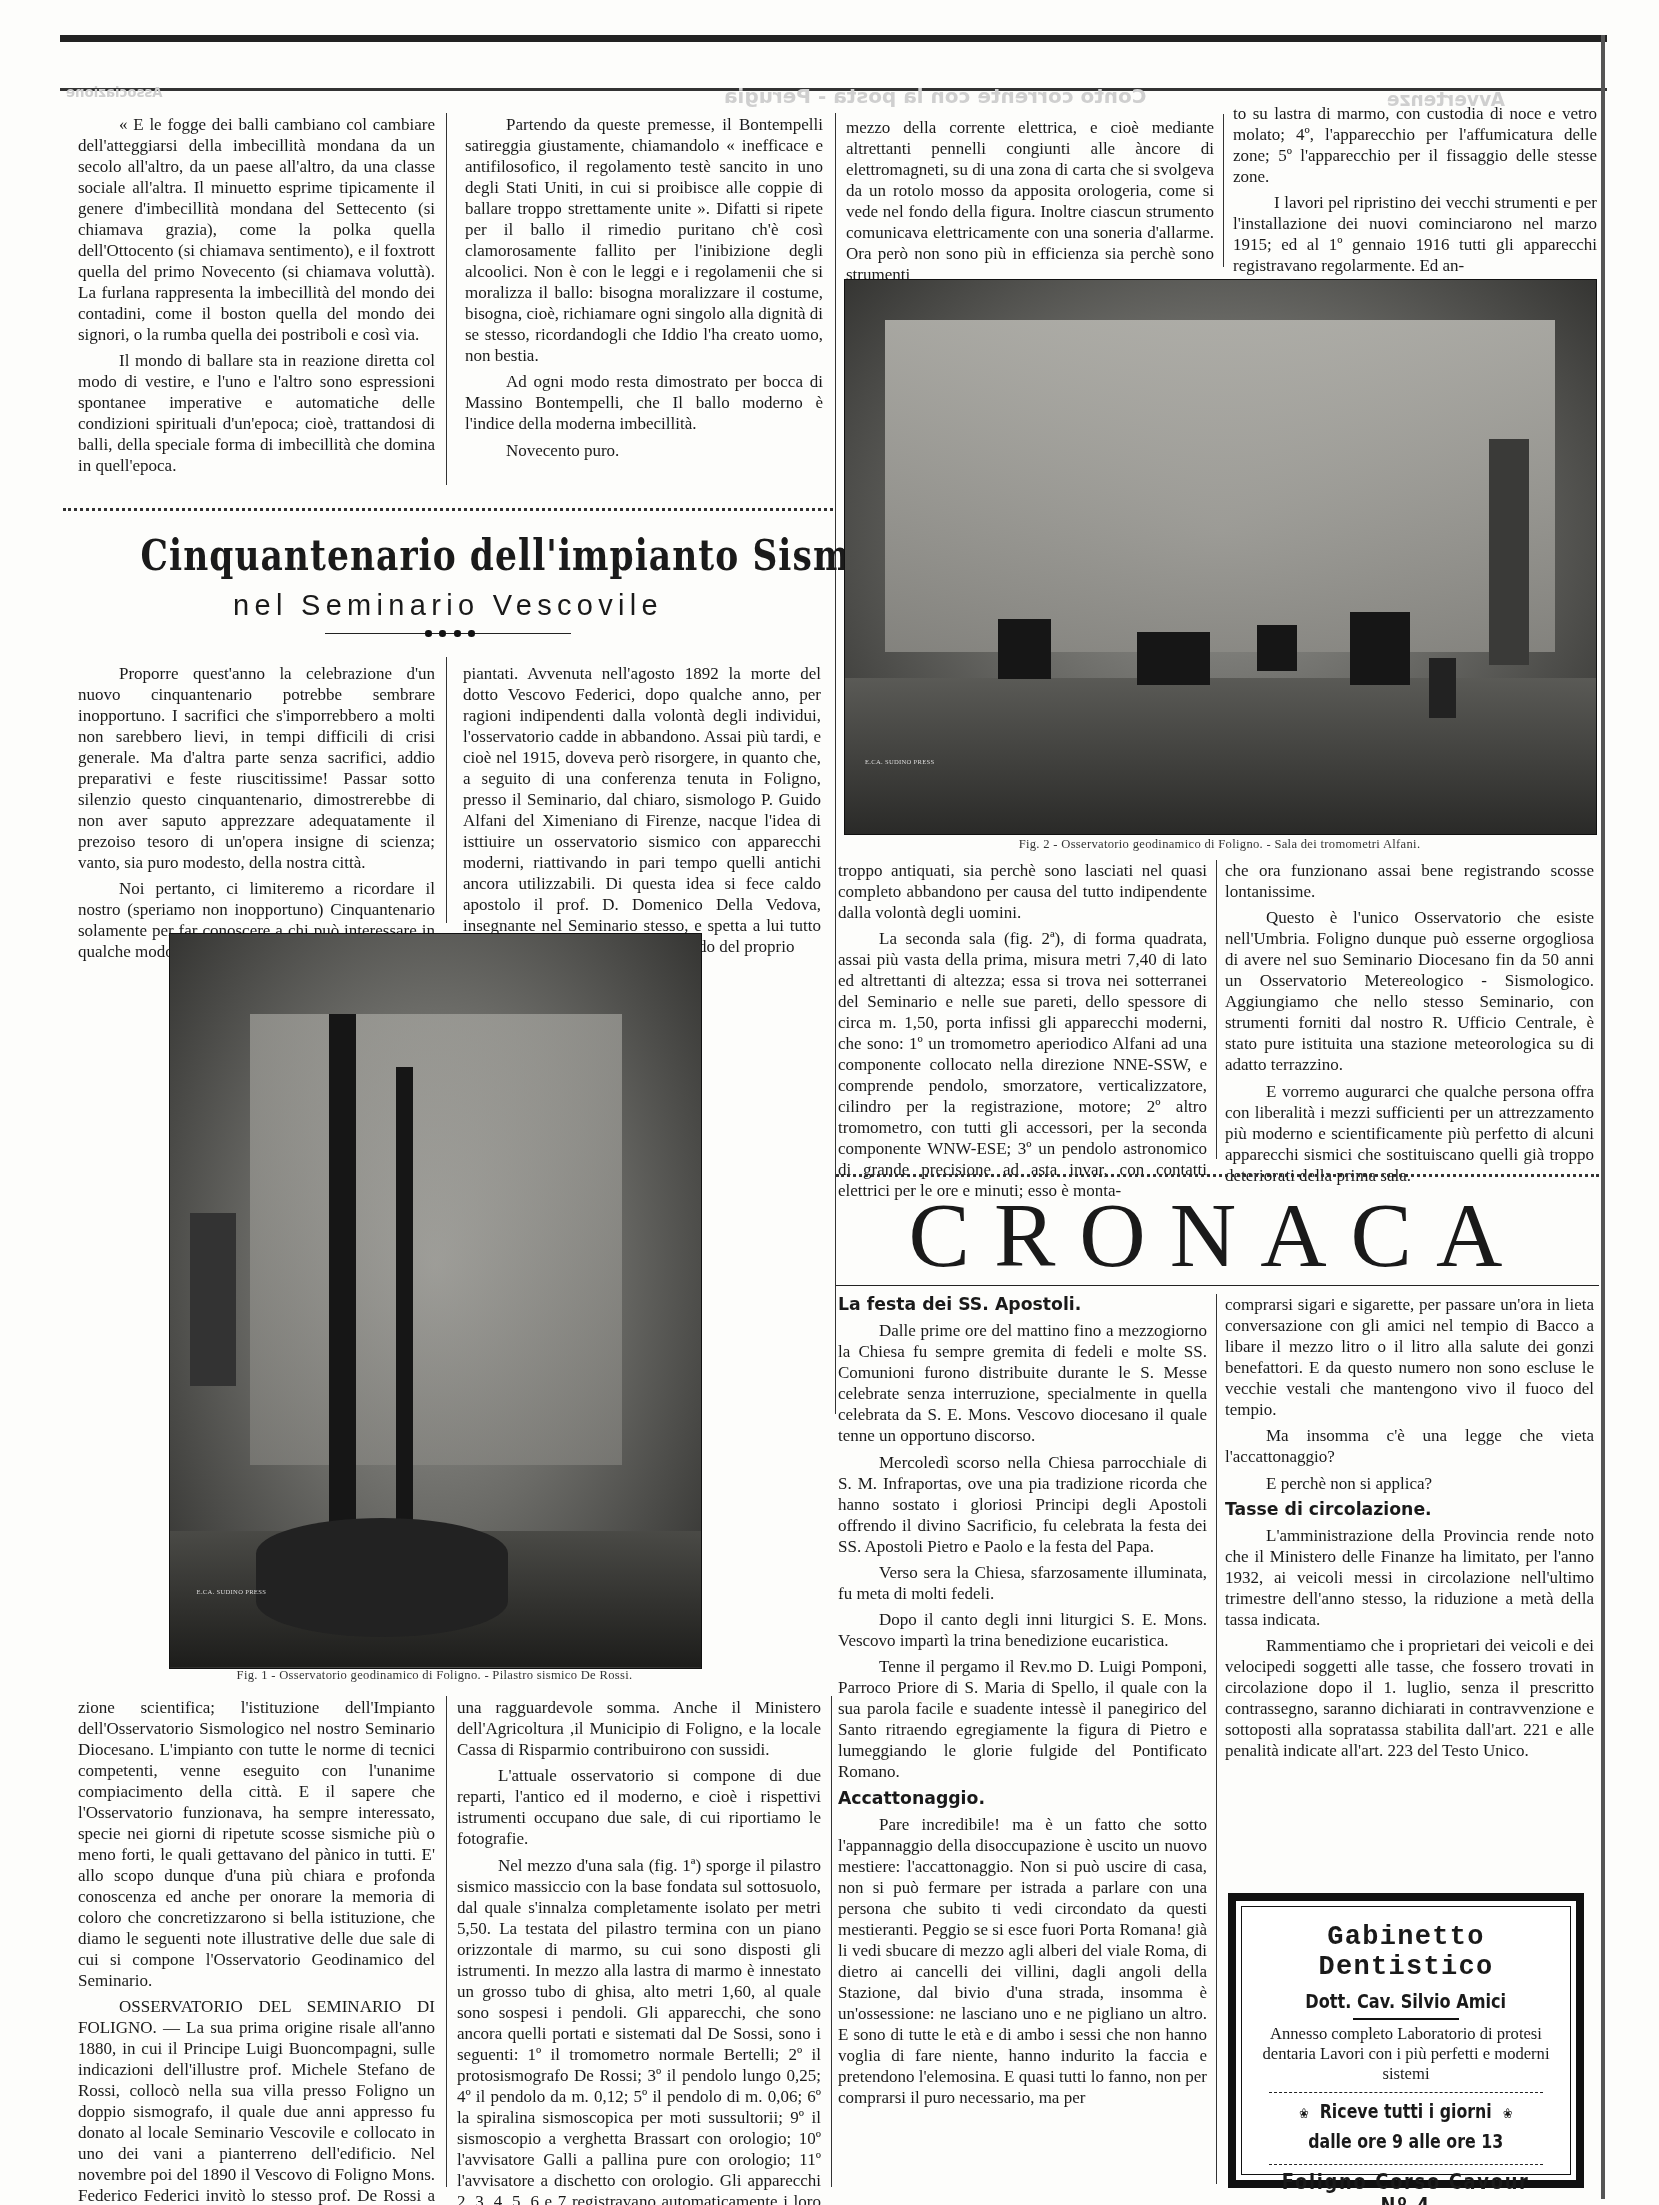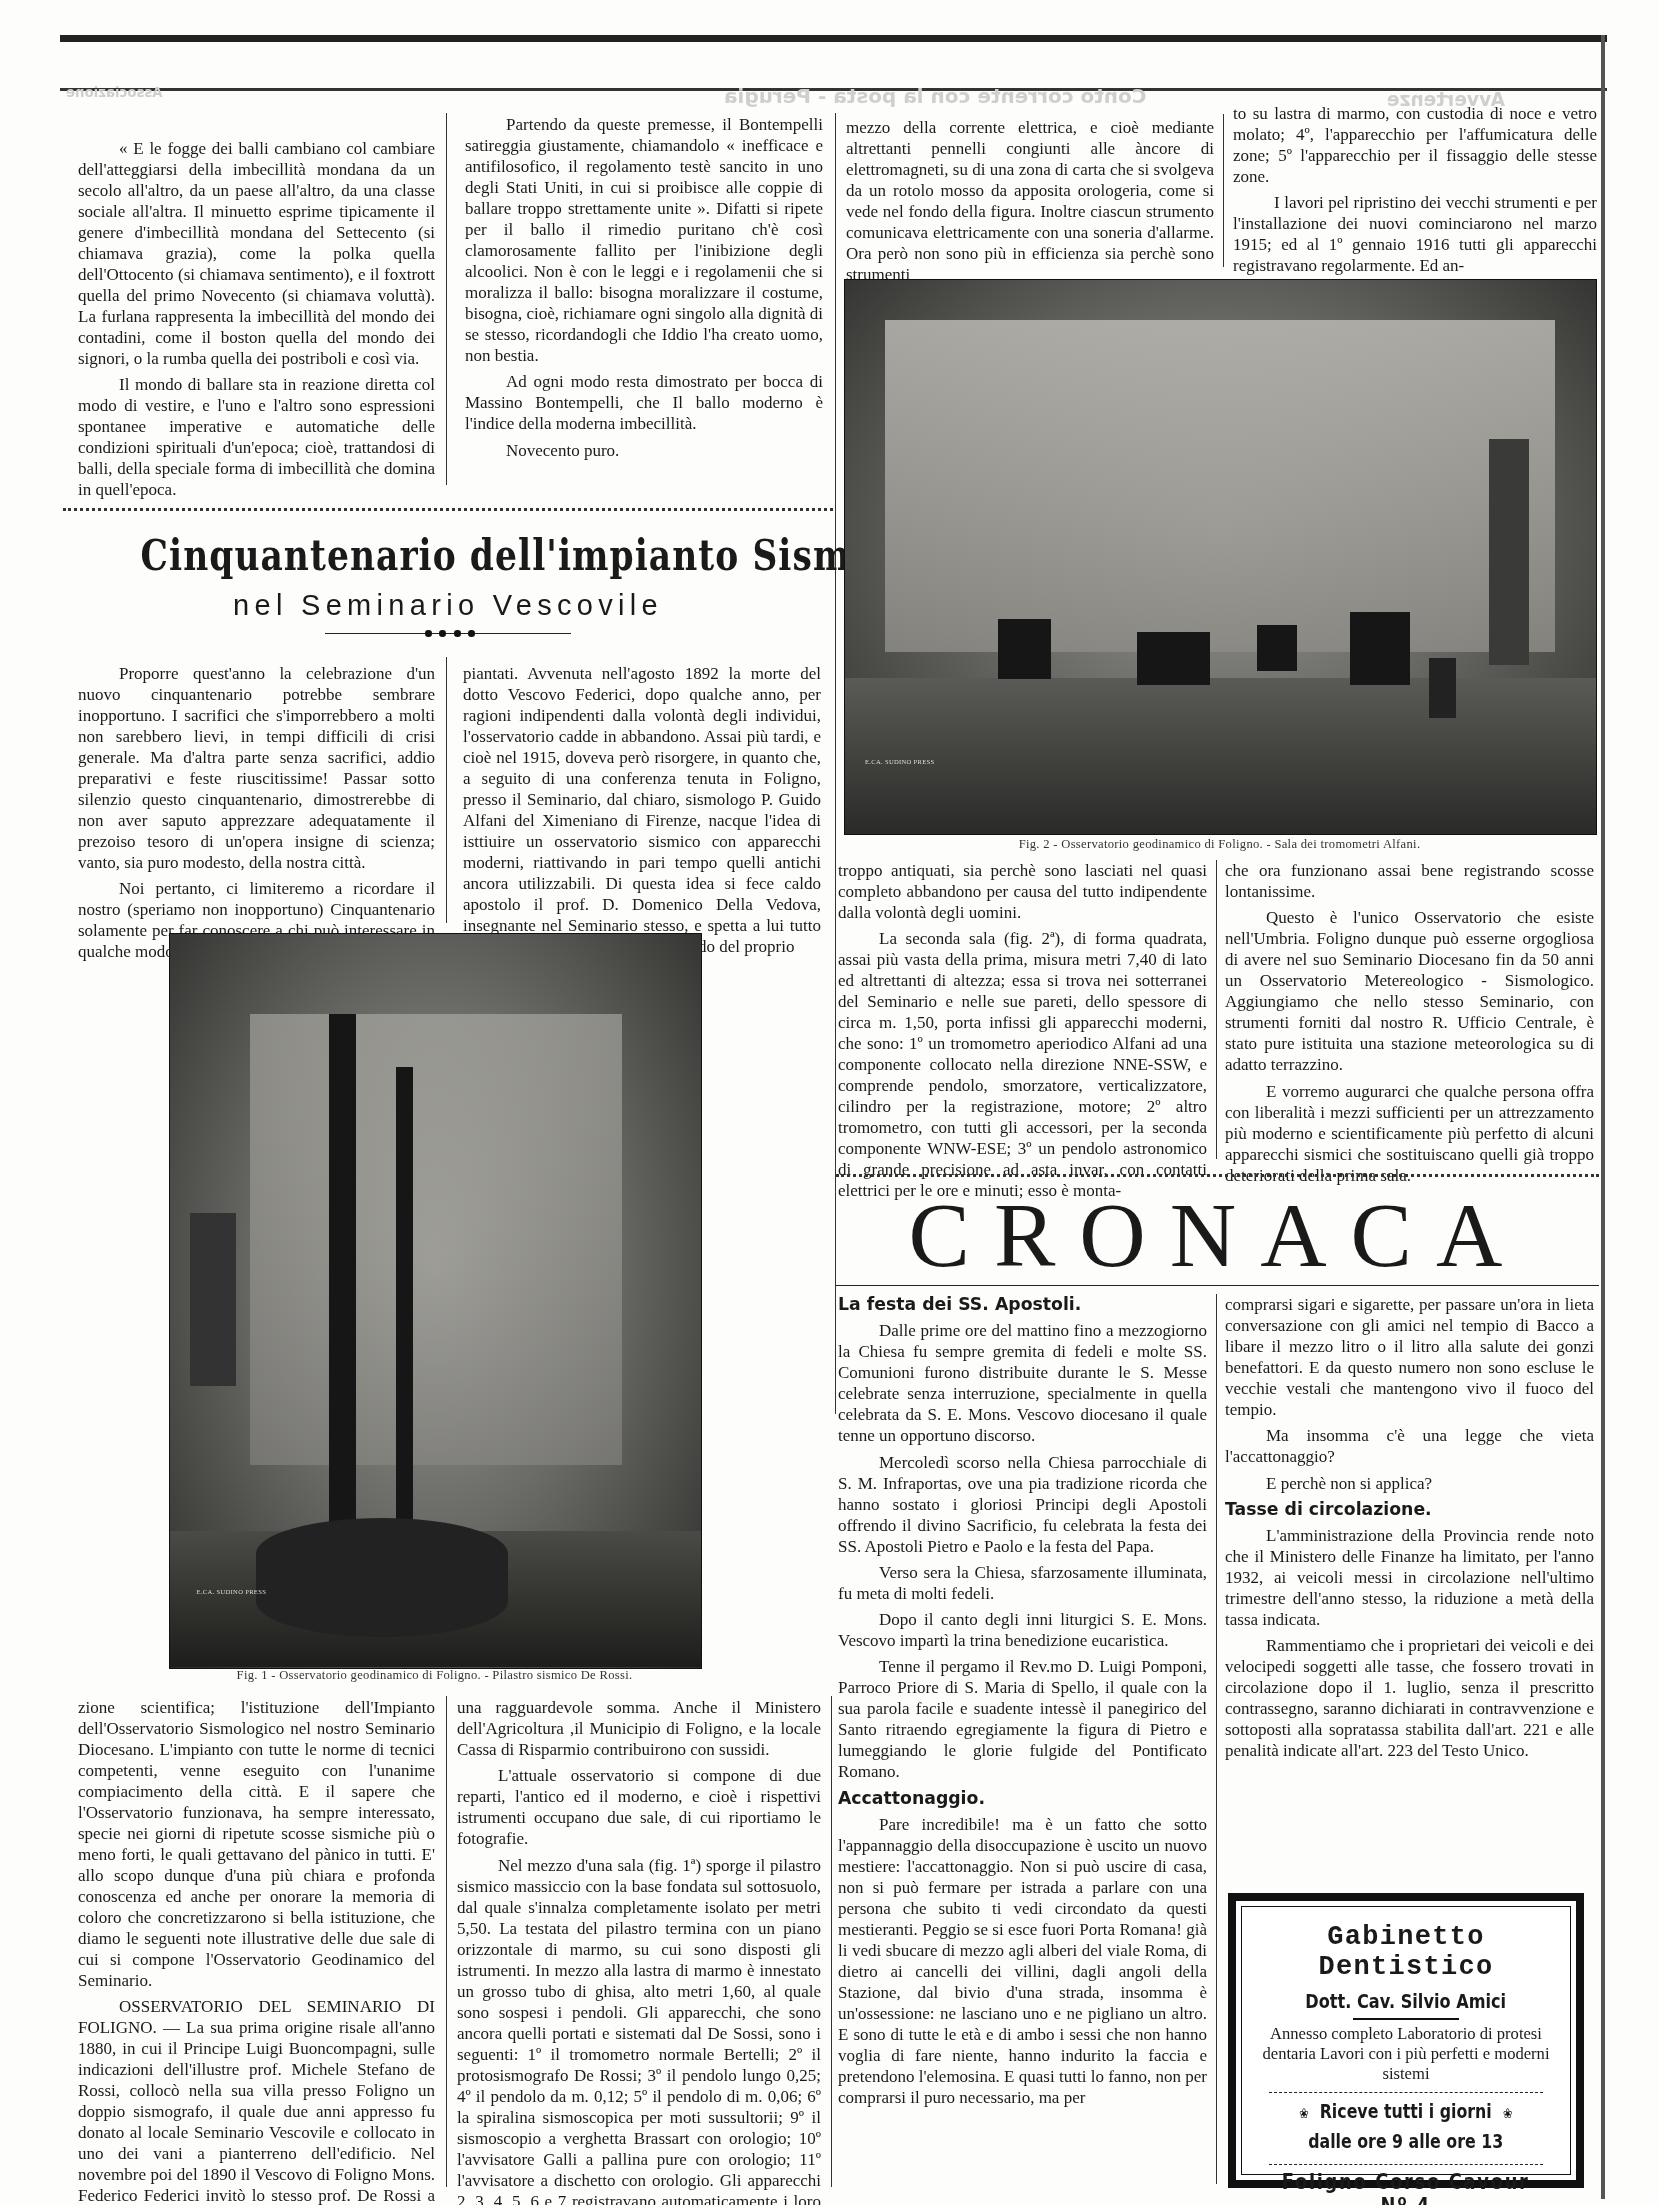--- a/index.html
+++ b/index.html
@@ -63,21 +63,21 @@
 
 <div class="page">
   <div class="topbar"></div>
   <div class="topbar2"></div>
   <div class="rightedge"></div>
 
   <div class="ghost" style="left:66px; top:85px; font-size:13.3px;">Associazione</div>
   <div class="ghost" style="left:724px; top:84px; font-size:20px;">Conto corrente con la posta - Perugia</div>
   <div class="ghost" style="left:1387px; top:89px; font-size:18.6px;">Avvertenze</div>
 
-  <div class="col" style="left:78px; top:114px; width:357px;margin-top:24px;">
+  <div class="col" style="left:78px; top:114px; width:357px;">
     <p>« E le fogge dei balli cambiano col cambiare dell'atteggiarsi della imbecillità mondana da un secolo all'altro, da un paese all'altro, da una classe sociale all'altra. Il minuetto esprime tipicamente il genere d'imbecillità mondana del Settecento (si chiamava grazia), come la polka quella dell'Ottocento (si chiamava sentimento), e il foxtrott quella del primo Novecento (si chiamava voluttà). La furlana rappresenta la imbecillità del mondo dei contadini, come il boston quella del mondo dei signori, o la rumba quella dei postriboli e così via.</p>
     <p>Il mondo di ballare sta in reazione diretta col modo di vestire, e l'uno e l'altro sono espressioni spontanee imperative e automatiche delle condizioni spirituali d'un'epoca; cioè, trattandosi di balli, della speciale forma di imbecillità che domina in quell'epoca.</p>
   </div>
   <div class="vrule" style="left:446px; top:113px; height:372px;"></div>
 
   <div class="col" style="left:465px; top:114px; width:358px;">
     <p>Partendo da queste premesse, il Bontempelli satireggia giustamente, chiamandolo « inefficace e antifilosofico, il regolamento testè sancito in uno degli Stati Uniti, in cui si proibisce alle coppie di ballare troppo strettamente unite ». Difatti si ripete per il ballo il rimedio puritano ch'è così clamorosamente fallito per l'inibizione degli alcoolici. Non è con le leggi e i regolamenii che si moralizza il ballo: bisogna moralizzare il costume, bisogna, cioè, richiamare ogni singolo alla dignità di se stesso, ricordandogli che Iddio l'ha creato uomo, non bestia.</p>
     <p>Ad ogni modo resta dimostrato per bocca di Massino Bontempelli, che Il ballo moderno è l'indice della moderna imbecillità.</p>
     <p>Novecento puro.</p>
   </div>

